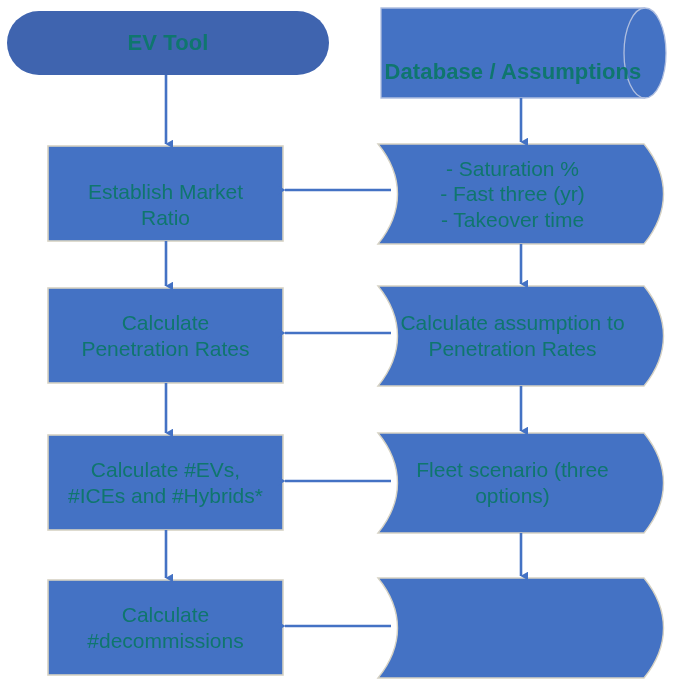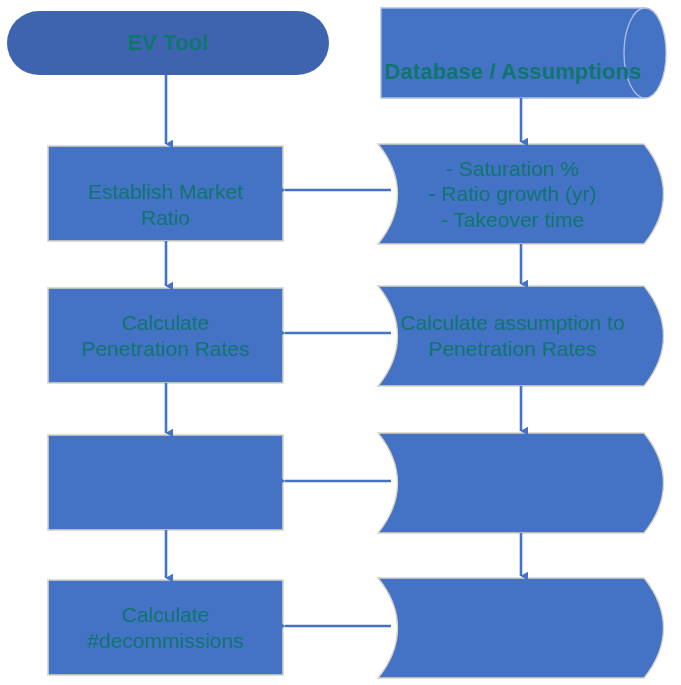--- a/index.html
+++ b/index.html
@@ -93,25 +93,29 @@
     <line x1="391" y1="626" x2="285" y2="626" stroke="#4472C4" stroke-width="2.6" marker-end="url(#arrowLeft)"></line>
   </svg>
 
   <div class="node-label lbl-head" style="left:7px; top:11px; width:322px; height:64px;">EV Tool</div>
 
   <div class="node-label lbl-head" style="left:381px; top:8px; width:264px; height:90px;margin-top:19px;">Database / Assumptions</div>
 
   <div class="node-label lbl-body" style="left:48px; top:146px; width:235px; height:117px;text-align:center;">Establish Market
 Ratio</div>
   <div class="node-label lbl-body" style="left:385px; top:144px; width:255px; height:100px;">- Saturation  %
-- Ratio growth (yr)
+- Fast three (yr)
 - Takeover time</div>
 
   <div class="node-label lbl-body" style="left:48px; top:288px; width:235px; height:95px;">Calculate
 Penetration Rates</div>
   <div class="node-label lbl-body" style="left:385px; top:286px; width:255px; height:100px;">Calculate assumption to
 Penetration Rates</div>
 
+  <div class="node-label lbl-body" style="left:48px; top:435px; width:235px; height:95px;">Calculate #EVs,
+#ICEs and #Hybrids*</div>
+  <div class="node-label lbl-body" style="left:385px; top:433px; width:255px; height:100px;">Fleet scenario (three
+options)</div>
 
   <div class="node-label lbl-body" style="left:48px; top:580px; width:235px; height:95px;">Calculate
 #decommissions</div>
 
 </div>
 
 </body></html>

